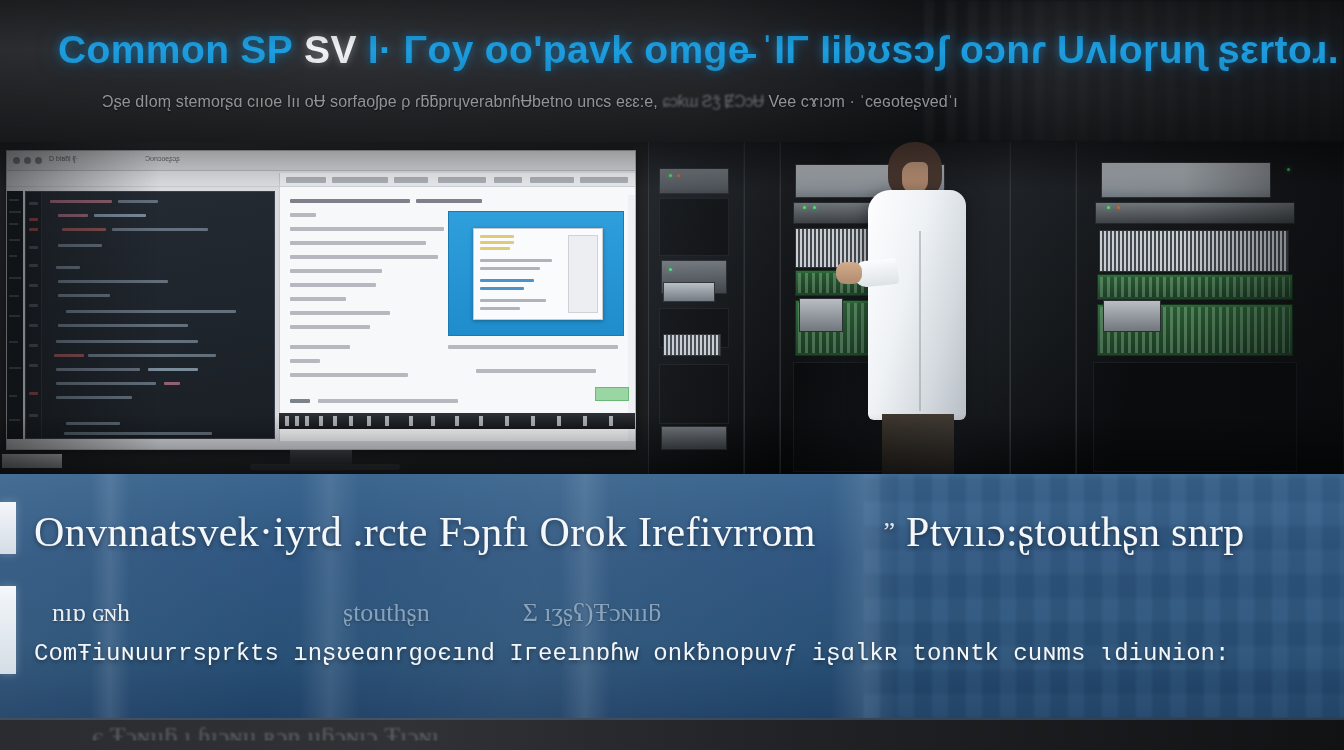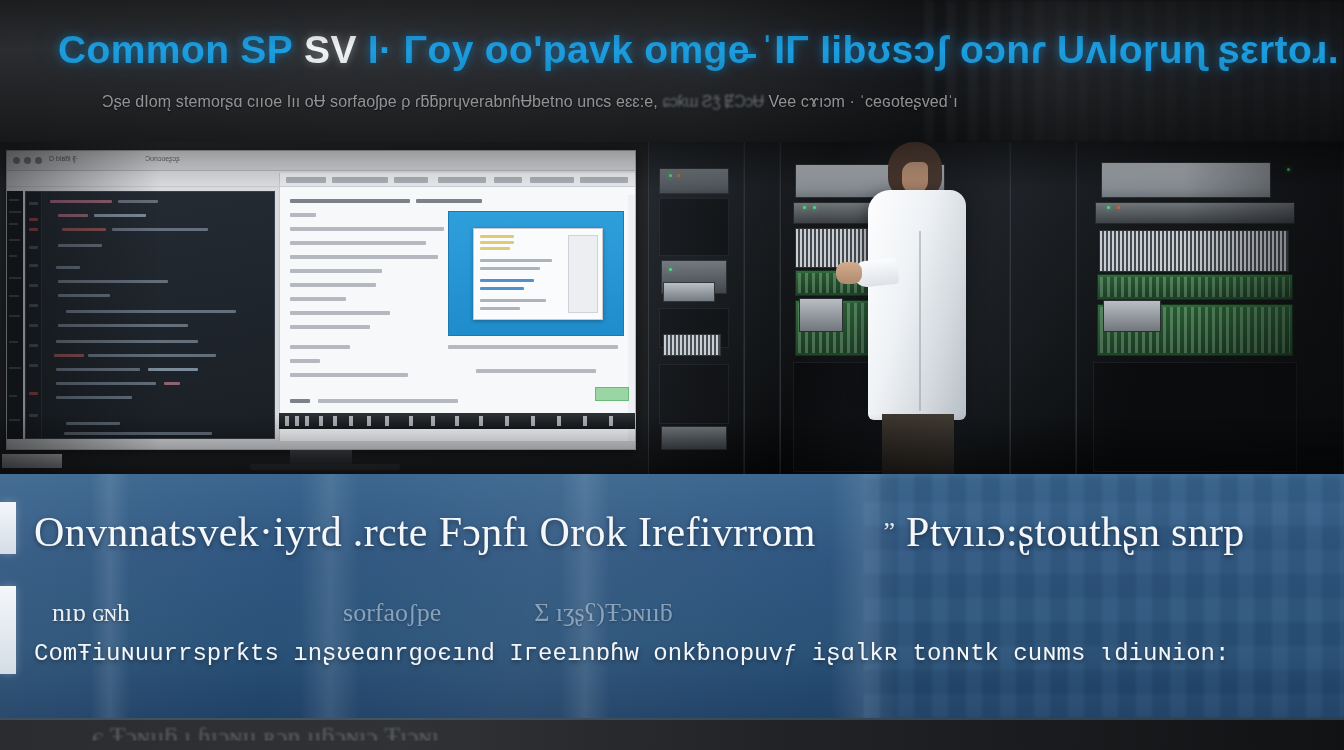--- a/index.html
+++ b/index.html
@@ -595,21 +595,21 @@
     <span>Onvnnatsvek·iyrd .rcte</span>
     <span>Fɔɲfı Orok Irefivrrom</span>
     <span class="gap"></span>
     <span class="q">ˮ</span>
     <span>Ptvııɔ:ʂtouthʂn snrp</span>
   </div>
 
   <div class="banner-line2">
     <span>nıɒ ɢɴh</span>
     <span class="g1"></span>
-    <span class="faint">sorfaoʃpe</span>
+    <span class="faint">ʂtouthʂn</span>
     <span class="g2"></span>
     <span class="faint">Ʃ ıʒʂʕ)Ŧɔɴııƃ</span>
   </div>
 
   <div class="banner-line3">ComŦiuɴuurrsprƙts ınʂʊeɑnrgoєınd Iгеeınɒɦw onkƀnopuvƒ iʂɑlkʀ tonɴtk cuɴms ɩdiuɴion:</div>
 
   <div class="bottom-strip">
     
   </div>
   <div class="bottom-clipped">є Ŧɔɴııƃ ı ɦıɔɴıı ʀɔɲ ııƃɔɴıɔ Ŧıɔɴı</div>

